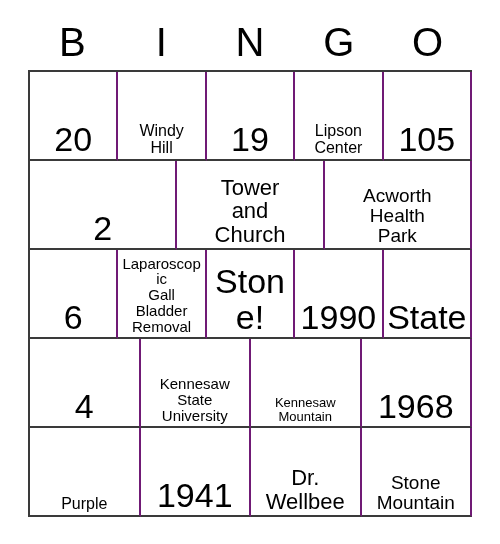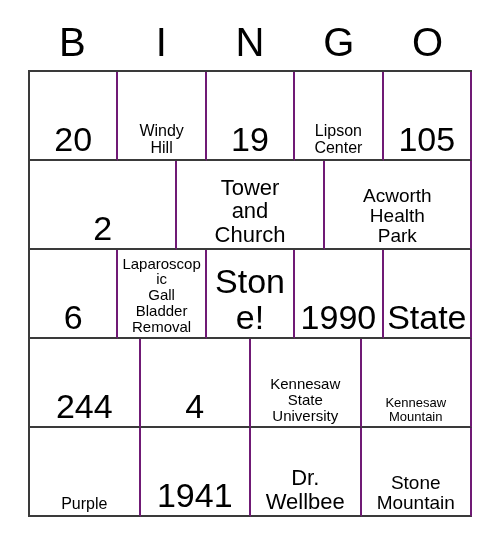--- a/index.html
+++ b/index.html
@@ -164,34 +164,34 @@
       <div class="cell sz-xl">
         <span class="cell-text">1990</span>
       </div>
       <div class="cell sz-xl">
         <span class="cell-text">State</span>
       </div>
     </div>
 
     <div class="grid-row">
       <div class="cell sz-xl">
-        <span class="cell-text">244</span>
-      </div>
-      <div class="cell sz-xl">
         <span class="cell-text">4</span>
       </div>
       <div class="cell sz-xs">
         <span class="cell-text">Kennesaw
 State
 University</span>
       </div>
       <div class="cell sz-xxs">
         <span class="cell-text">Kennesaw
 Mountain</span>
       </div>
+      <div class="cell sz-xl">
+        <span class="cell-text">1968</span>
+      </div>
     </div>
 
     <div class="grid-row">
       <div class="cell sz-lg">
         <span class="cell-text">Purple</span>
       </div>
       <div class="cell sz-xl">
         <span class="cell-text">1941</span>
       </div>
       <div class="cell sz-md">

